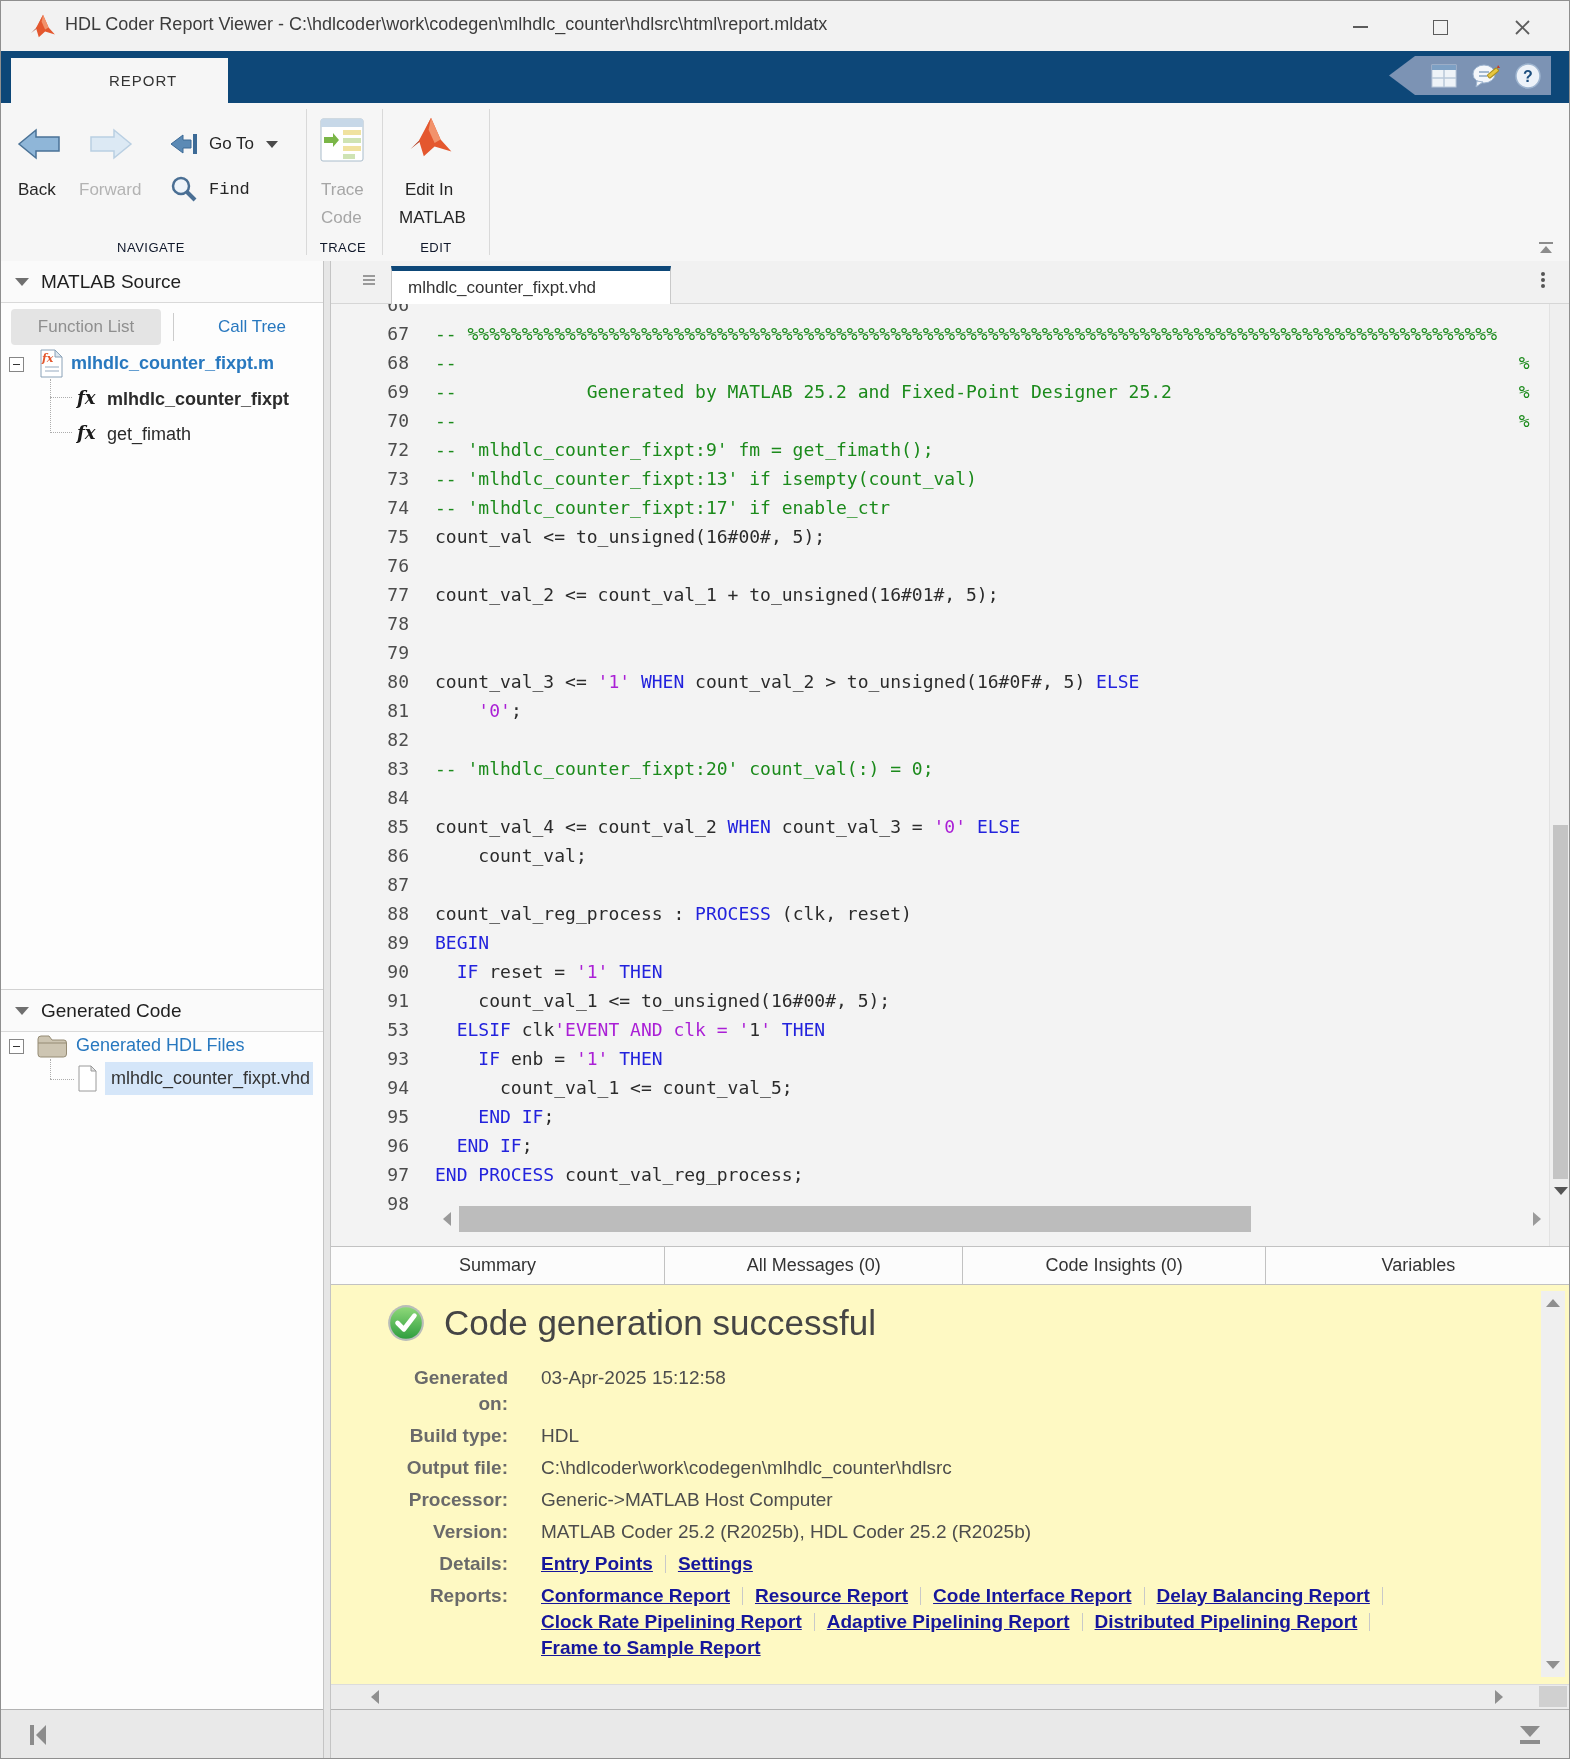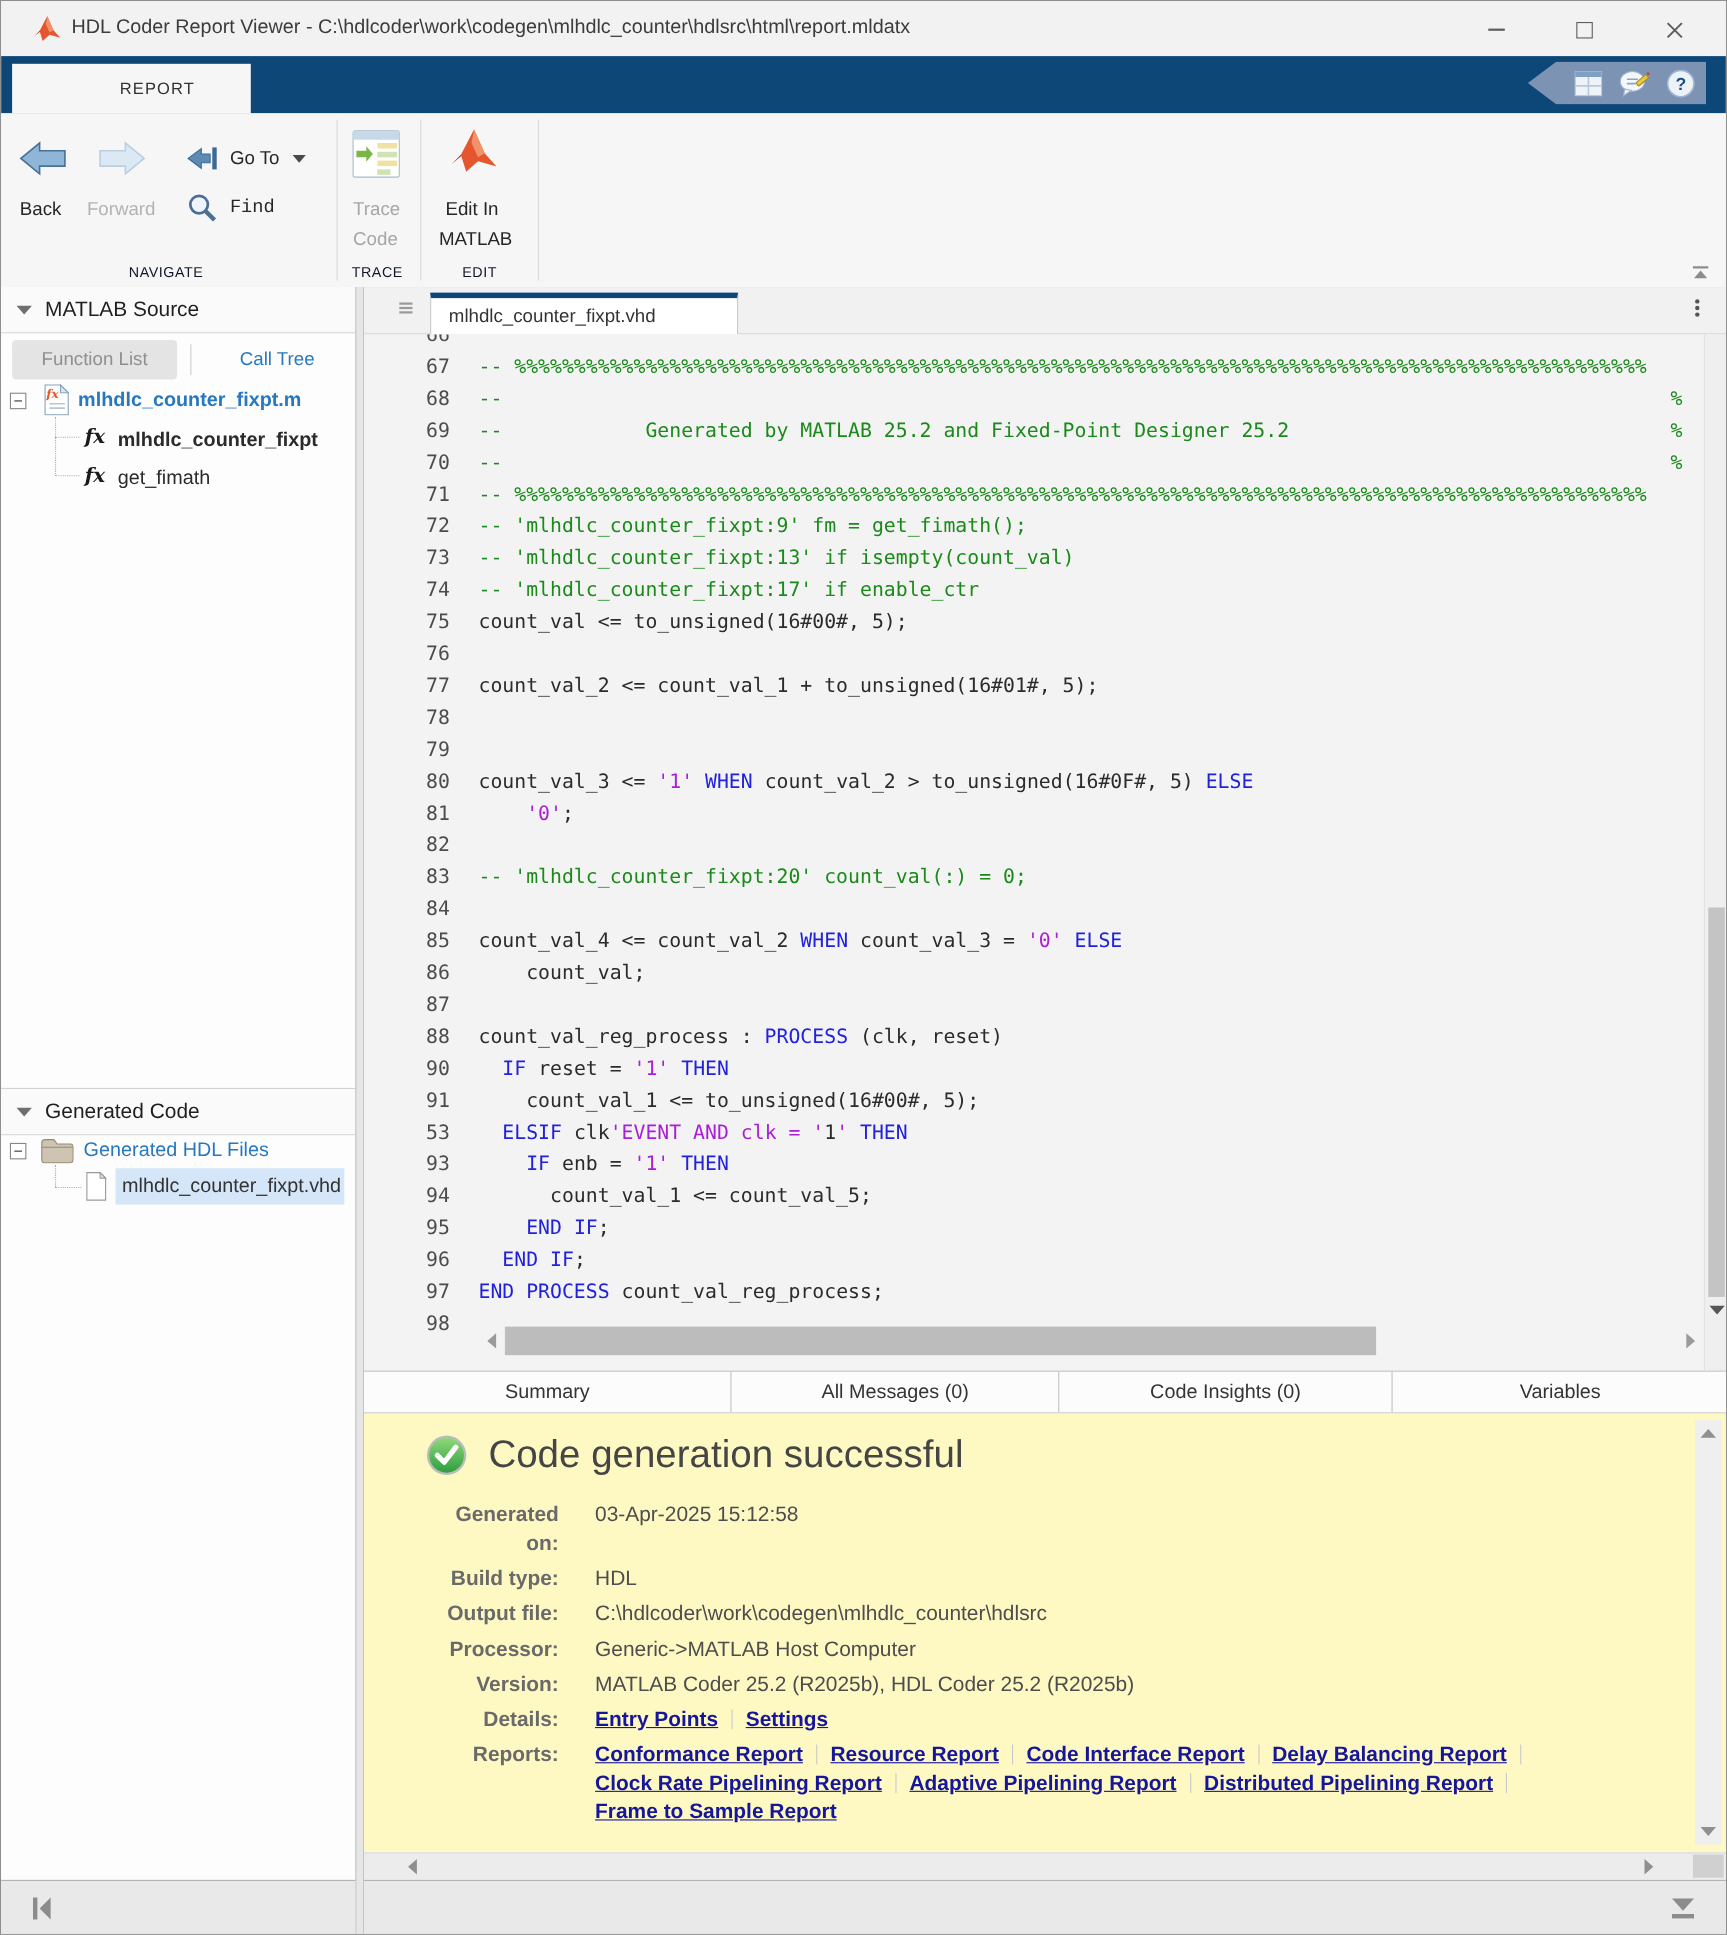--- a/index.html
+++ b/index.html
@@ -287,38 +287,38 @@
     </div>
   </div>
 
   <div id="code-pane" class="abs">
     <div id="code-lines">
         <div class="code-row"><span class="code-gutter">66</span><span class="code-text"></span></div>
         <div class="code-row"><span class="code-gutter">67</span><span class="code-text"><span class="tok-c">-- %%%%%%%%%%%%%%%%%%%%%%%%%%%%%%%%%%%%%%%%%%%%%%%%%%%%%%%%%%%%%%%%%%%%%%%%%%%%%%%%%%%%%%%%%%%%%%%</span></span></div>
         <div class="code-row"><span class="code-gutter">68</span><span class="code-text"><span class="tok-c">--                                                                                                  %</span></span></div>
         <div class="code-row"><span class="code-gutter">69</span><span class="code-text"><span class="tok-c">--            Generated by MATLAB 25.2 and Fixed-Point Designer 25.2                                %</span></span></div>
         <div class="code-row"><span class="code-gutter">70</span><span class="code-text"><span class="tok-c">--                                                                                                  %</span></span></div>
-        <div class="code-row"><span class="code-gutter">71</span><span class="code-text"><span class="tok-c">-- %%%%%%%%%%%%%%%%%%%%%%%%%%%%%%%%%%%%%%%%%%%%%%%%%%%%%%%%%%%%%%%%%%%%%%%%%%%%%%%%%%%%%%%%%%%%%%%</span></span></div>
         <div class="code-row"><span class="code-gutter">72</span><span class="code-text"><span class="tok-c">-- 'mlhdlc_counter_fixpt:9' fm = get_fimath();</span></span></div>
         <div class="code-row"><span class="code-gutter">73</span><span class="code-text"><span class="tok-c">-- 'mlhdlc_counter_fixpt:13' if isempty(count_val)</span></span></div>
         <div class="code-row"><span class="code-gutter">74</span><span class="code-text"><span class="tok-c">-- 'mlhdlc_counter_fixpt:17' if enable_ctr</span></span></div>
         <div class="code-row"><span class="code-gutter">75</span><span class="code-text"><span class="tok-p">count_val &lt;= to_unsigned(16#00#, 5);</span></span></div>
         <div class="code-row"><span class="code-gutter">76</span><span class="code-text"></span></div>
         <div class="code-row"><span class="code-gutter">77</span><span class="code-text"><span class="tok-p">count_val_2 &lt;= count_val_1 + to_unsigned(16#01#, 5);</span></span></div>
         <div class="code-row"><span class="code-gutter">78</span><span class="code-text"></span></div>
         <div class="code-row"><span class="code-gutter">79</span><span class="code-text"></span></div>
         <div class="code-row"><span class="code-gutter">80</span><span class="code-text"><span class="tok-p">count_val_3 &lt;= </span><span class="tok-s">'1'</span><span class="tok-p"> </span><span class="tok-k">WHEN</span><span class="tok-p"> count_val_2 &gt; to_unsigned(16#0F#, 5) </span><span class="tok-k">ELSE</span></span></div>
         <div class="code-row"><span class="code-gutter">81</span><span class="code-text"><span class="tok-p">    </span><span class="tok-s">'0'</span><span class="tok-p">;</span></span></div>
         <div class="code-row"><span class="code-gutter">82</span><span class="code-text"></span></div>
         <div class="code-row"><span class="code-gutter">83</span><span class="code-text"><span class="tok-c">-- 'mlhdlc_counter_fixpt:20' count_val(:) = 0;</span></span></div>
         <div class="code-row"><span class="code-gutter">84</span><span class="code-text"></span></div>
         <div class="code-row"><span class="code-gutter">85</span><span class="code-text"><span class="tok-p">count_val_4 &lt;= count_val_2 </span><span class="tok-k">WHEN</span><span class="tok-p"> count_val_3 = </span><span class="tok-s">'0'</span><span class="tok-p"> </span><span class="tok-k">ELSE</span></span></div>
         <div class="code-row"><span class="code-gutter">86</span><span class="code-text"><span class="tok-p">    count_val;</span></span></div>
         <div class="code-row"><span class="code-gutter">87</span><span class="code-text"></span></div>
         <div class="code-row"><span class="code-gutter">88</span><span class="code-text"><span class="tok-p">count_val_reg_process : </span><span class="tok-k">PROCESS</span><span class="tok-p"> (clk, reset)</span></span></div>
+        <div class="code-row"><span class="code-gutter">89</span><span class="code-text"><span class="tok-k">BEGIN</span></span></div>
         <div class="code-row"><span class="code-gutter">90</span><span class="code-text"><span class="tok-p">  </span><span class="tok-k">IF</span><span class="tok-p"> reset = </span><span class="tok-s">'1'</span><span class="tok-p"> </span><span class="tok-k">THEN</span></span></div>
         <div class="code-row"><span class="code-gutter">91</span><span class="code-text"><span class="tok-p">    count_val_1 &lt;= to_unsigned(16#00#, 5);</span></span></div>
         <div class="code-row"><span class="code-gutter">53</span><span class="code-text"><span class="tok-p">  </span><span class="tok-k">ELSIF</span><span class="tok-p"> clk</span><span class="tok-s">'EVENT AND clk = '</span><span class="tok-p">1</span><span class="tok-s">'</span><span class="tok-p"> </span><span class="tok-k">THEN</span></span></div>
         <div class="code-row"><span class="code-gutter">93</span><span class="code-text"><span class="tok-p">    </span><span class="tok-k">IF</span><span class="tok-p"> enb = </span><span class="tok-s">'1'</span><span class="tok-p"> </span><span class="tok-k">THEN</span></span></div>
         <div class="code-row"><span class="code-gutter">94</span><span class="code-text"><span class="tok-p">      count_val_1 &lt;= count_val_5;</span></span></div>
         <div class="code-row"><span class="code-gutter">95</span><span class="code-text"><span class="tok-p">    </span><span class="tok-k">END IF</span><span class="tok-p">;</span></span></div>
         <div class="code-row"><span class="code-gutter">96</span><span class="code-text"><span class="tok-p">  </span><span class="tok-k">END IF</span><span class="tok-p">;</span></span></div>
         <div class="code-row"><span class="code-gutter">97</span><span class="code-text"><span class="tok-k">END PROCESS</span><span class="tok-p"> count_val_reg_process;</span></span></div>
         <div class="code-row"><span class="code-gutter">98</span><span class="code-text"></span></div>
       </div>

